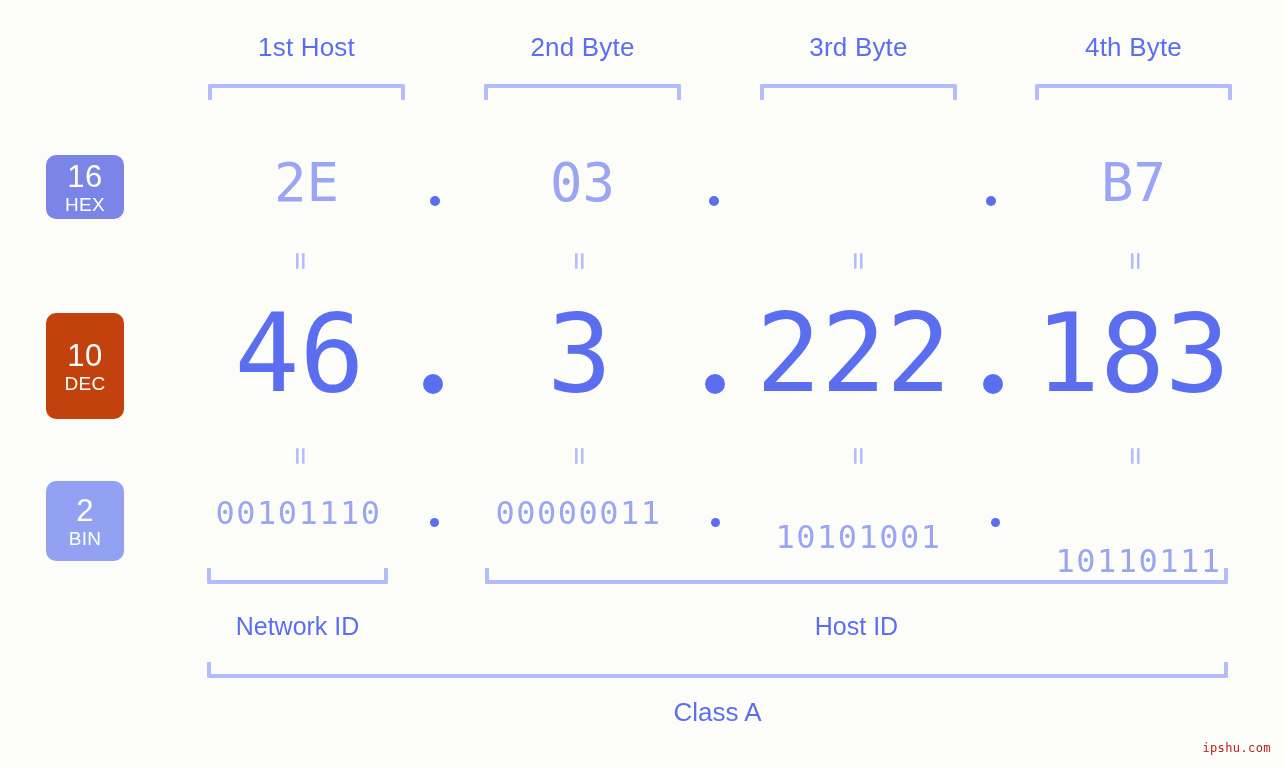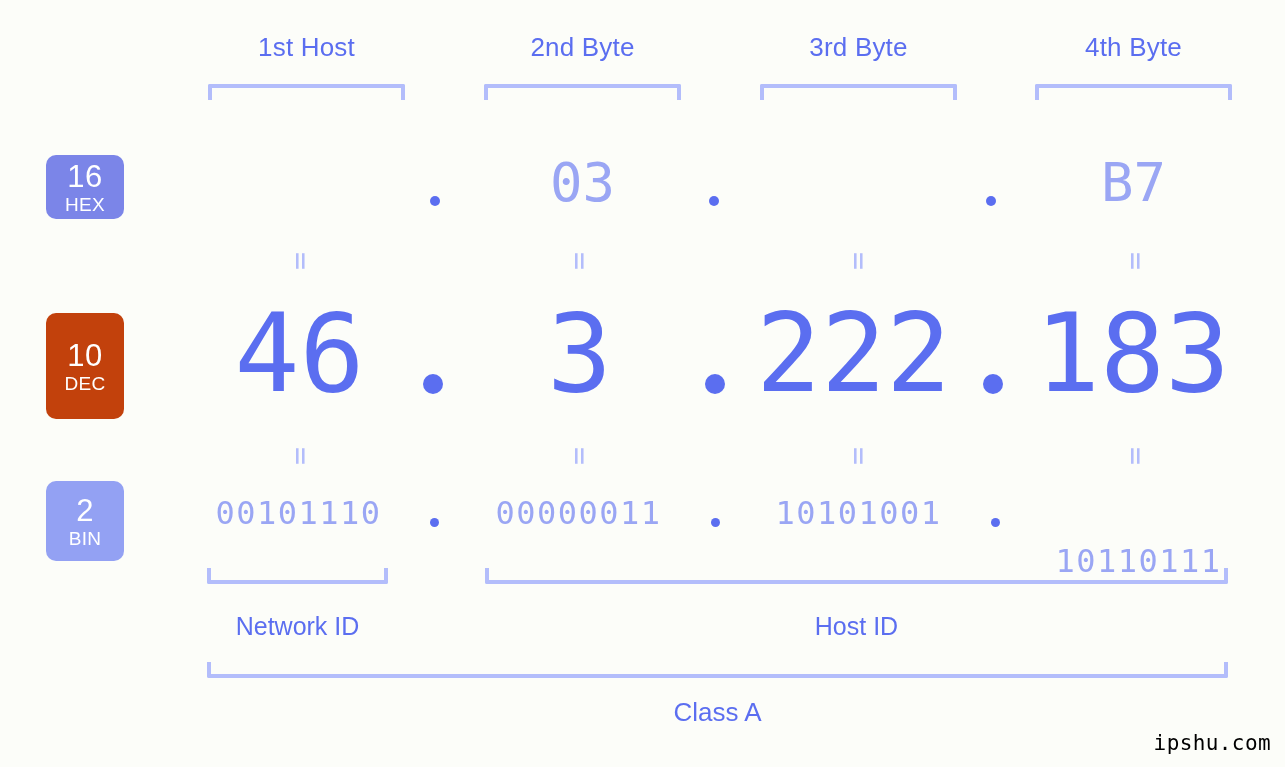--- a/index.html
+++ b/index.html
@@ -172,22 +172,22 @@
     text-align: center;
     white-space: nowrap;
   }
 
   
   .watermark {
     position: absolute;
     right: 14px;
     bottom: 12px;
     font-family: "DejaVu Sans Mono", monospace;
-    font-size: 21px;
-    color: #000000;
+    font-size: 12px;
+    color: #b91c1c;
     letter-spacing: 0.4px;
   }
 </style>
 </head>
 <body>
 
 <div class="stage">
 
   <div class="byte-label" style="left:208px; width:197px;">1st Host</div>
   <div class="byte-label" style="left:484px; width:197px;">2nd Byte</div>
@@ -205,20 +205,21 @@
   </div>
   <div class="badge" id="badge-dec">
     <span class="num">10</span>
     <span class="nm">DEC</span>
   </div>
   <div class="badge" id="badge-bin">
     <span class="num">2</span>
     <span class="nm">BIN</span>
   </div>
 
+  <div class="hex-val" style="left:208px; width:197px;">2E</div>
   <div class="hex-dot" style="left:430px;"></div>
   <div class="hex-val" style="left:484px; width:197px;">03</div>
   <div class="hex-dot" style="left:709px;"></div>
   <div class="hex-dot" style="left:986px;"></div>
   <div class="hex-val" style="left:1035px; width:197px;">B7</div>
 
   <div class="eq" style="left:281px; top:246px;">=</div>
   <div class="eq" style="left:560px; top:246px;">=</div>
   <div class="eq" style="left:839px; top:246px;">=</div>
   <div class="eq" style="left:1116px; top:246px;">=</div>
@@ -233,21 +234,21 @@
 
   <div class="eq" style="left:281px; top:441px;">=</div>
   <div class="eq" style="left:560px; top:441px;">=</div>
   <div class="eq" style="left:839px; top:441px;">=</div>
   <div class="eq" style="left:1116px; top:441px;">=</div>
 
   <div class="bin-val" style="left:200px; width:197px;">00101110</div>
   <div class="bin-dot" style="left:430px;"></div>
   <div class="bin-val" style="left:480px; width:197px;">00000011</div>
   <div class="bin-dot" style="left:711px;"></div>
-  <div class="bin-val" style="left:760px; width:197px;">10101001</div>
+  <div class="bin-val" style="left:760px; width:197px;margin-top:24px;">10101001</div>
   <div class="bin-dot" style="left:991px;"></div>
   <div class="bin-val" style="left:1040px; width:197px;margin-top:48px;">10110111</div>
 
   <div class="bracket-bottom" style="left:207px; top:568px; width:181px;"></div>
   <div class="bracket-bottom" style="left:485px; top:568px; width:743px;"></div>
 
   <div class="id-label" style="left:485px; top:612px; width:743px;">Host ID</div>
   <div class="id-label" style="left:207px; top:612px; width:181px;">Network ID</div>
 
   <div class="bracket-bottom" style="left:207px; top:662px; width:1021px;"></div>

